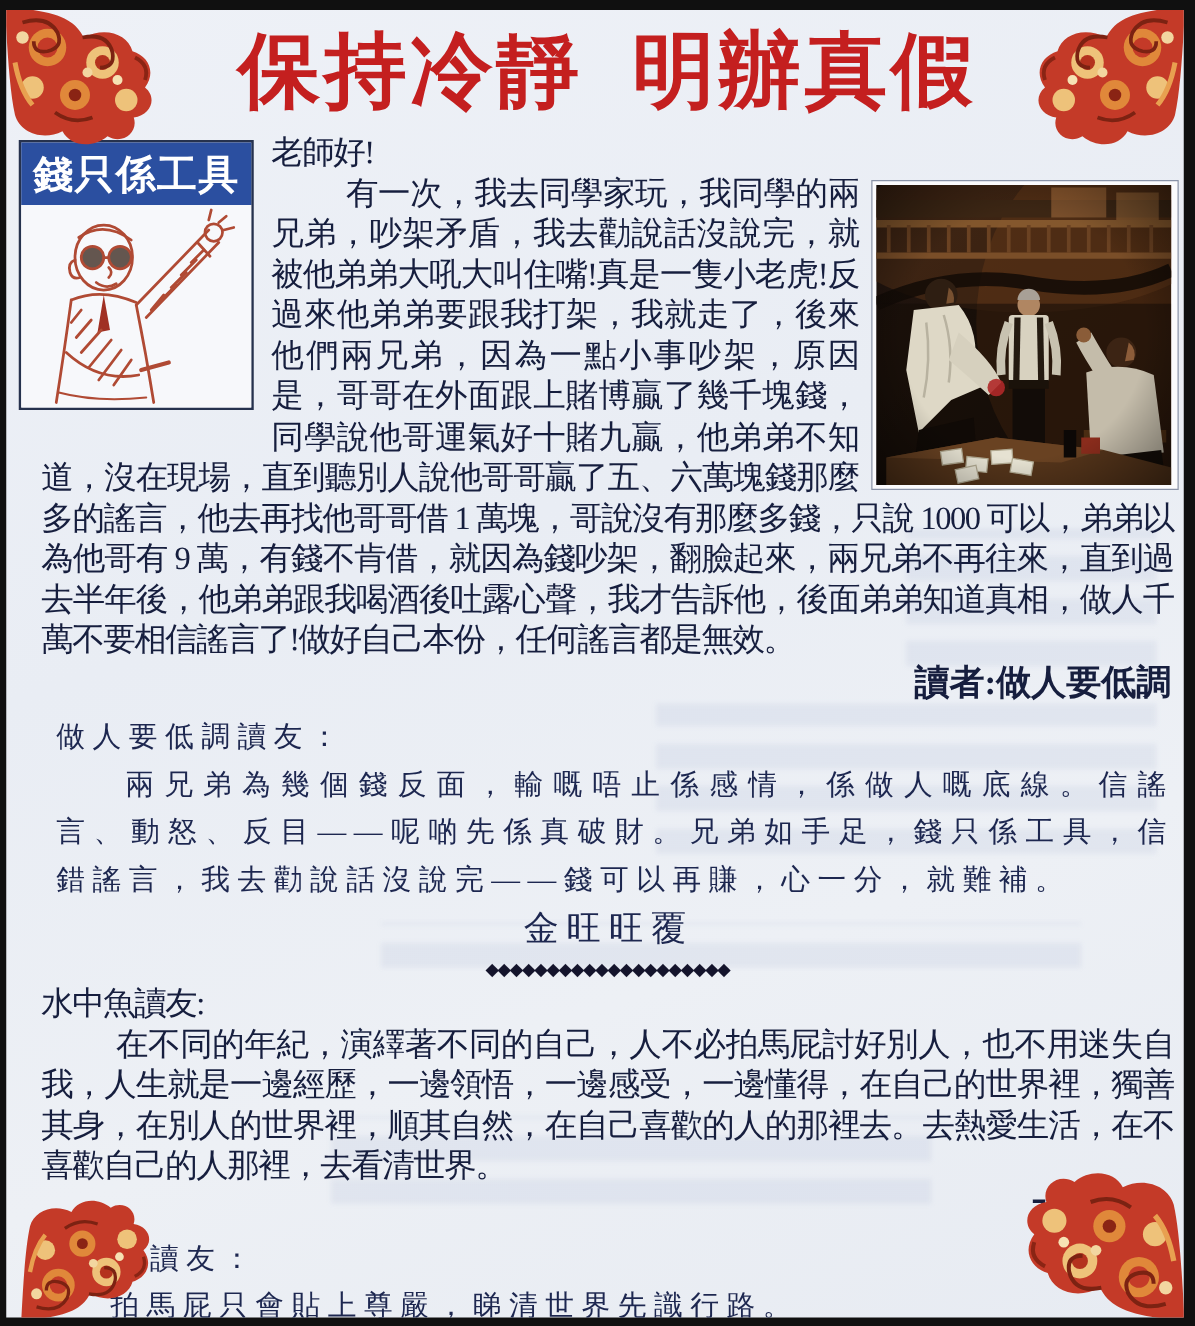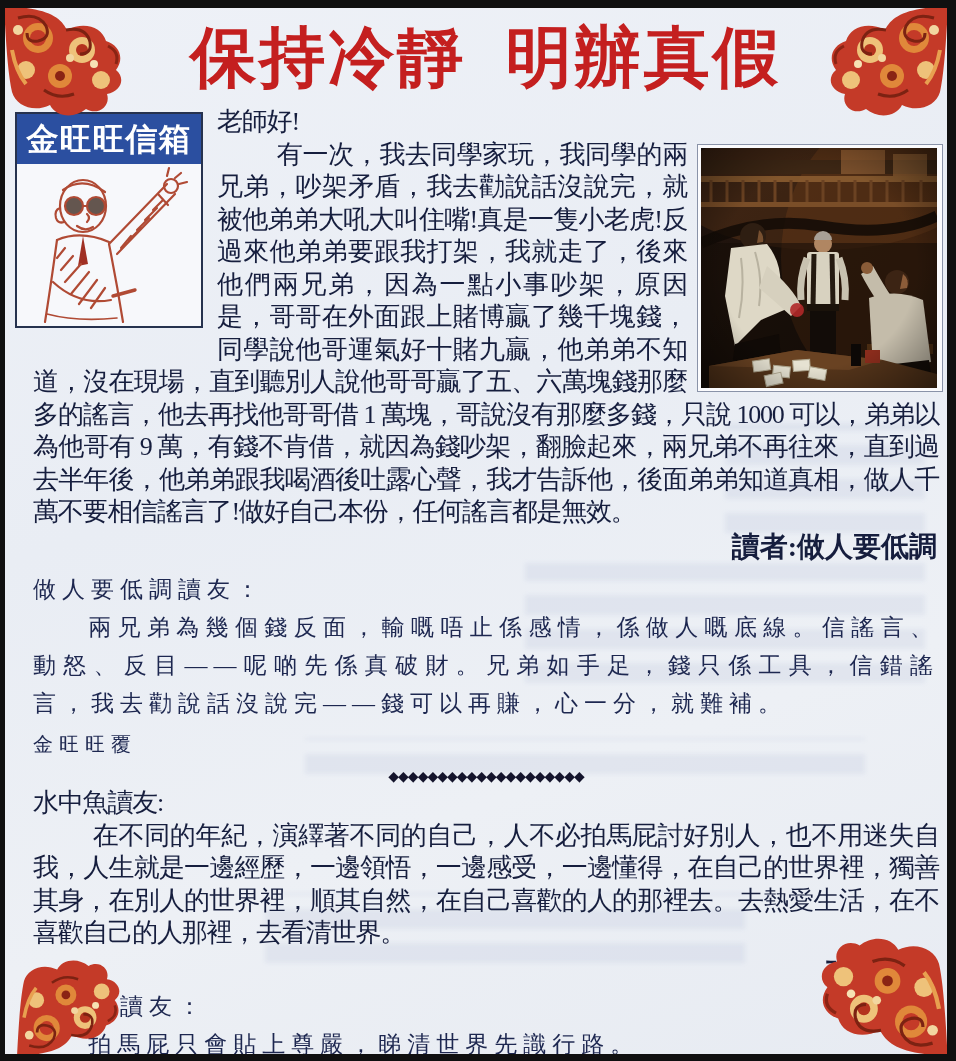--- a/index.html
+++ b/index.html
@@ -34,22 +34,22 @@
   }
   .logo-art { height:162px; background:#f7f8fb; overflow:hidden; }
   
   .photo-wrap { float:right; width:246px; margin:0 -4px 4px 10px; padding-top:38px; }
   .photo-frame { border:1px solid #8a93a8; background:#fbfbfd; padding:3px; }
   .photo-frame svg { display:block; }
   
   .reply { font-size:23px; line-height:38px; letter-spacing:6px; text-align:justify; color:#1d2750; }
   .reply p { margin:0; }
   .reply .indent { text-indent:2.4em; }
-  .reply .rsig { text-align:left; font-weight:normal; font-size:20px; letter-spacing:6px; margin-top:2px; }
-  .reply1 { margin-top:8px; }
+  .reply .rsig { text-align:center; font-weight:normal; font-size:28px; letter-spacing:6px; margin-top:2px; }
+  .reply1 { margin-top:8px;margin-left:12px; }
   .reply1 .rsig { margin-right:10px; }
   .reply2 { margin-top:4px; }
   
   .divider {
     text-align:center; font-size:14px; letter-spacing:-1px; color:#14142c;
     margin:5px 0 3px 0; font-family:"DejaVu Sans",sans-serif;
   }
   .letter2 { margin-top:3px; }
   
   .orn { position:absolute; z-index:2; pointer-events:none; }
@@ -116,21 +116,21 @@
       </svg>
     <svg class="orn br" width="138" height="118">
         <use href="#cornerOrn"></use>
       </svg>
 
     <div class="content">
       <h1 class="title">保持冷靜 明辦真假</h1>
 
       <section class="letter">
         <aside class="logo">
-          <div class="logo-head">金旺旺信箱</div>
+          <div class="logo-head">錢只係工具</div>
           <div class="logo-art">
             <svg width="184" height="162" viewBox="0 0 184 162">
               <g fill="none" stroke="#b04a34" stroke-width="2.2" stroke-linecap="round">
                 <ellipse cx="66" cy="42" rx="23" ry="26"></ellipse>
                 <path d="M46,26 Q66,12 88,28"></path>
                 <path d="M43,44 q-6,2 -4,10 q2,6 8,4"></path>
                 <circle cx="57" cy="42" r="9" fill="#4a3a30" fill-opacity="0.85"></circle>
                 <circle cx="79" cy="42" r="9" fill="#4a3a30" fill-opacity="0.85"></circle>
                 <path d="M66,42 L70,42"></path>
                 <path d="M60,62 q8,6 16,1"></path>

